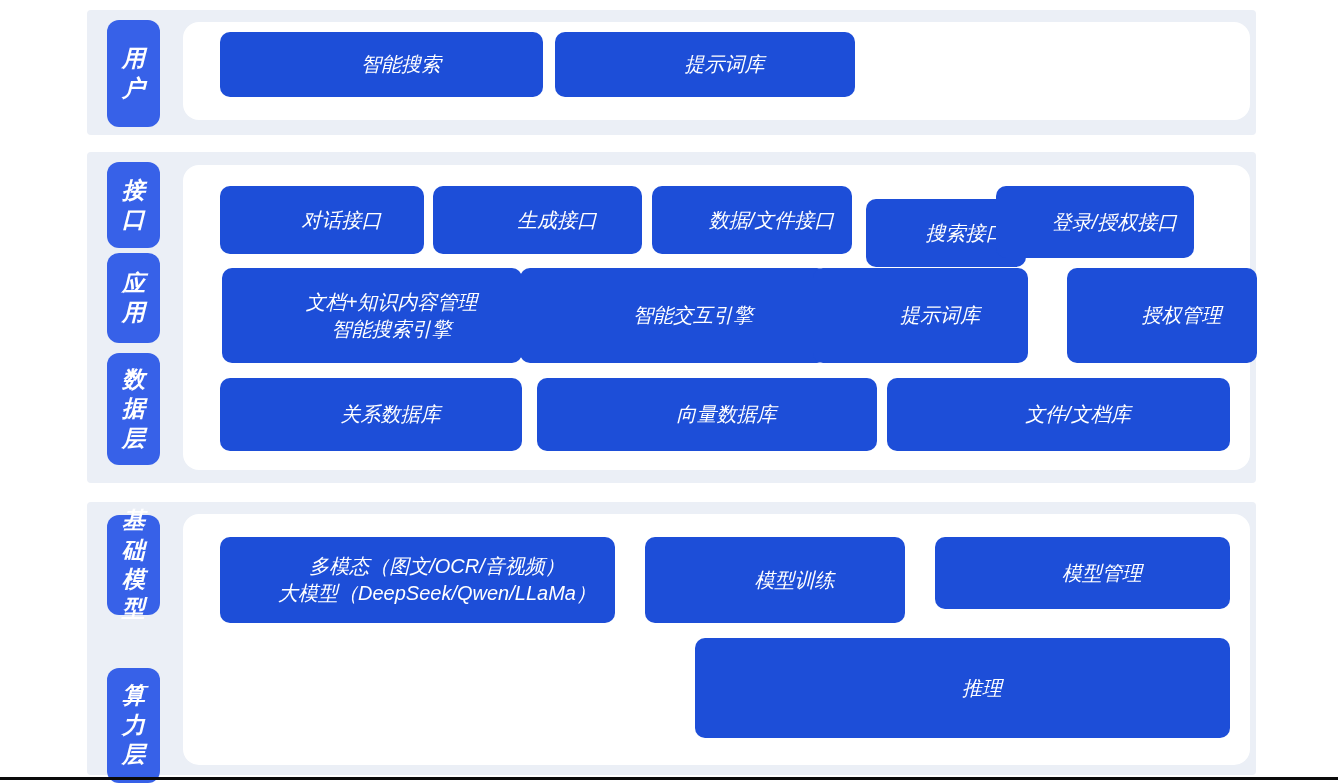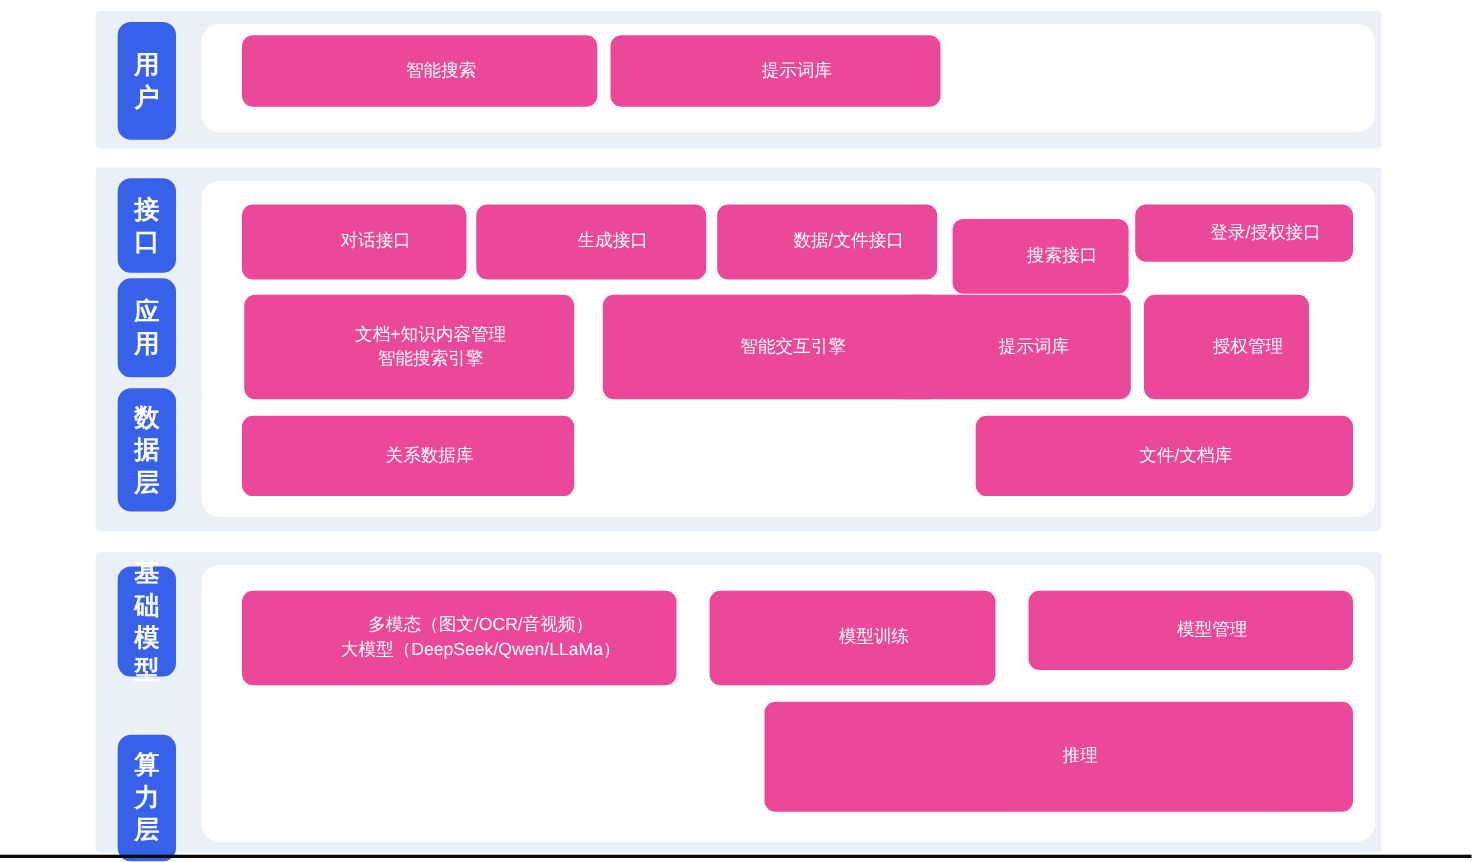--- a/index.html
+++ b/index.html
@@ -2,20 +2,21 @@
 <html><head>
 <meta charset="utf-8">
 <style>
   html,body{margin:0;padding:0;background:#ffffff;}
   .page{
     position:relative;
     width:1338px;height:784px;
     background:#ffffff;
     overflow:hidden;
     font-family:"Liberation Sans","DejaVu Sans",sans-serif;
+    font-style:italic;
   }
   .band{
     position:absolute;
     left:87px;width:1169px;
     background:#EBEFF6;
     border-radius:4px;
   }
   .panel{
     position:absolute;
     background:#ffffff;
@@ -31,24 +32,24 @@
     font-weight:bold;
     display:flex;align-items:center;justify-content:center;
     text-align:center;
     line-height:1.28;
     word-break:break-all;
     padding:0 10px;
     box-sizing:border-box;
   }
   .box{
     position:absolute;
-    background:#ec4899;
+    background:#1d4ed8;
     border-radius:10px;
     color:#ffffff;
-    font-size:16px;
+    font-size:20px;
     display:flex;align-items:center;justify-content:center;
     text-align:center;
     white-space:pre-line;
     line-height:1.35;
     box-sizing:border-box;
     padding-left:39px;
   }
   .baseline{
     position:absolute;
     left:0;width:1338px;
@@ -76,29 +77,30 @@
   <div class="vlabel" style="top:515px;height:100px">基础模型</div>
   <div class="vlabel" style="top:668px;height:115px">算力层</div>
 
   <div class="box" style="left:220px;top:32px;width:323px;height:65px">智能搜索</div>
   <div class="box" style="left:555px;top:32px;width:300px;height:65px">提示词库</div>
 
   <div class="box" style="left:220px;top:186px;width:204px;height:68px">对话接口</div>
   <div class="box" style="left:433px;top:186px;width:209px;height:68px">生成接口</div>
   <div class="box" style="left:652px;top:186px;width:200px;height:68px">数据/文件接口</div>
   <div class="box" style="left:866px;top:199px;width:160px;height:68px">搜索接口</div>
-  <div class="box" style="left:1032px;top:186px;width:198px;height:52px">登录/授权接口</div>
+  <div class="box" style="left:996px;top:186px;width:198px;height:72px">登录/授权接口</div>
 
   <div class="box" style="left:222px;top:268px;width:300px;height:95px">文档+知识内容管理
 智能搜索引擎</div>
-  <div class="box" style="left:548px;top:268px;width:307px;height:95px">智能交互引擎</div>
+  <div class="box" style="left:520px;top:268px;width:307px;height:95px">智能交互引擎</div>
   <div class="box" style="left:813px;top:268px;width:215px;height:95px">提示词库</div>
-  <div class="box" style="left:1040px;top:268px;width:150px;height:95px">授权管理</div>
+  <div class="box" style="left:1067px;top:268px;width:190px;height:95px">授权管理</div>
 
   <div class="box" style="left:220px;top:378px;width:302px;height:73px">关系数据库</div>
+  <div class="box" style="left:537px;top:378px;width:340px;height:73px">向量数据库</div>
   <div class="box" style="left:887px;top:378px;width:343px;height:73px">文件/文档库</div>
 
   <div class="box" style="left:220px;top:537px;width:395px;height:86px">多模态（图文/OCR/音视频）
 大模型（DeepSeek/Qwen/LLaMa）</div>
   <div class="box" style="left:645px;top:537px;width:260px;height:86px">模型训练</div>
   <div class="box" style="left:935px;top:537px;width:295px;height:72px">模型管理</div>
 
   <div class="box" style="left:695px;top:638px;width:535px;height:100px">推理</div>
 
   <div class="baseline"></div>

